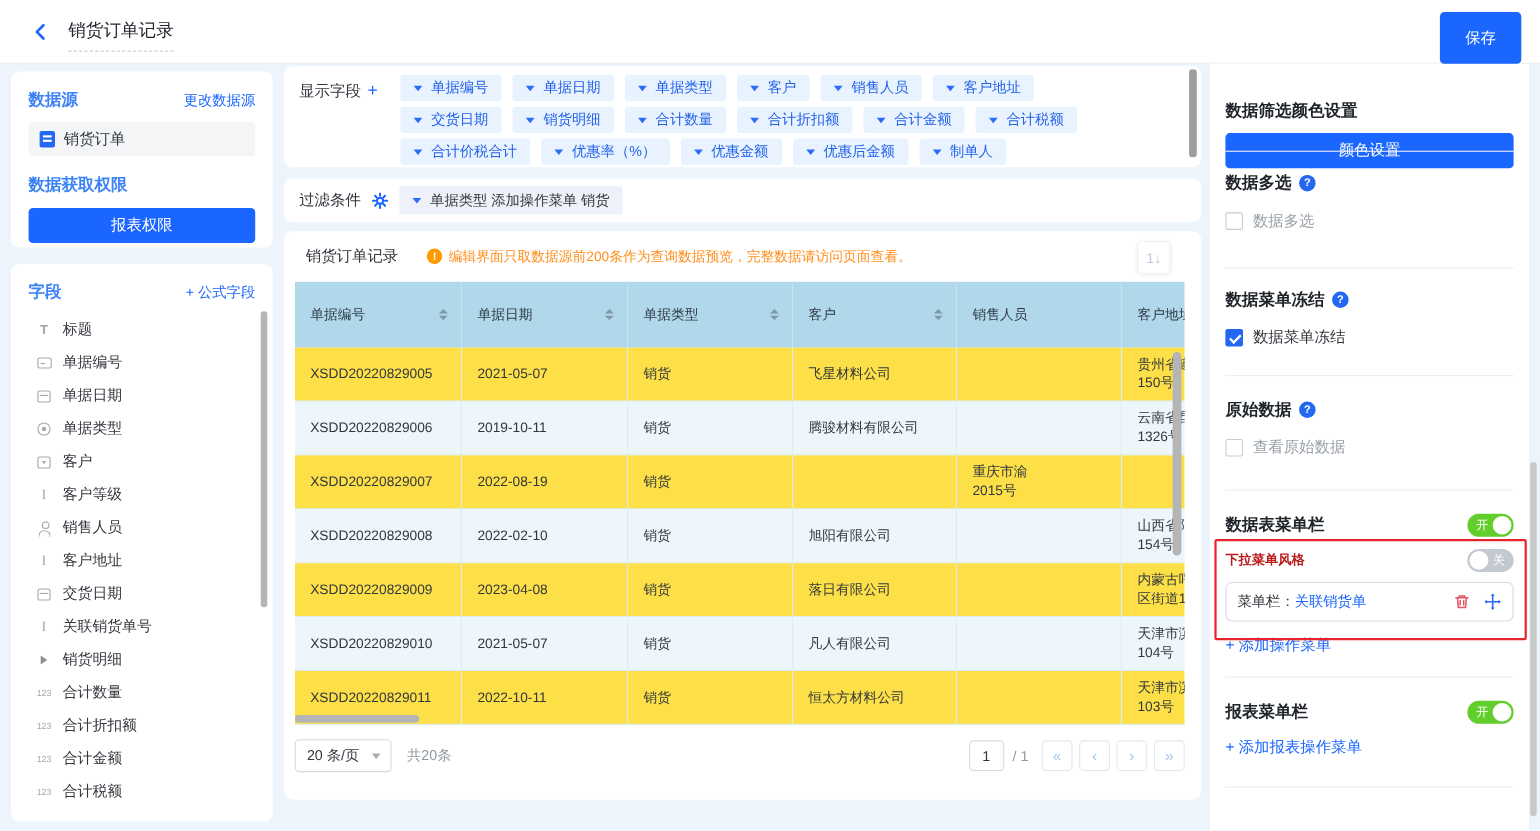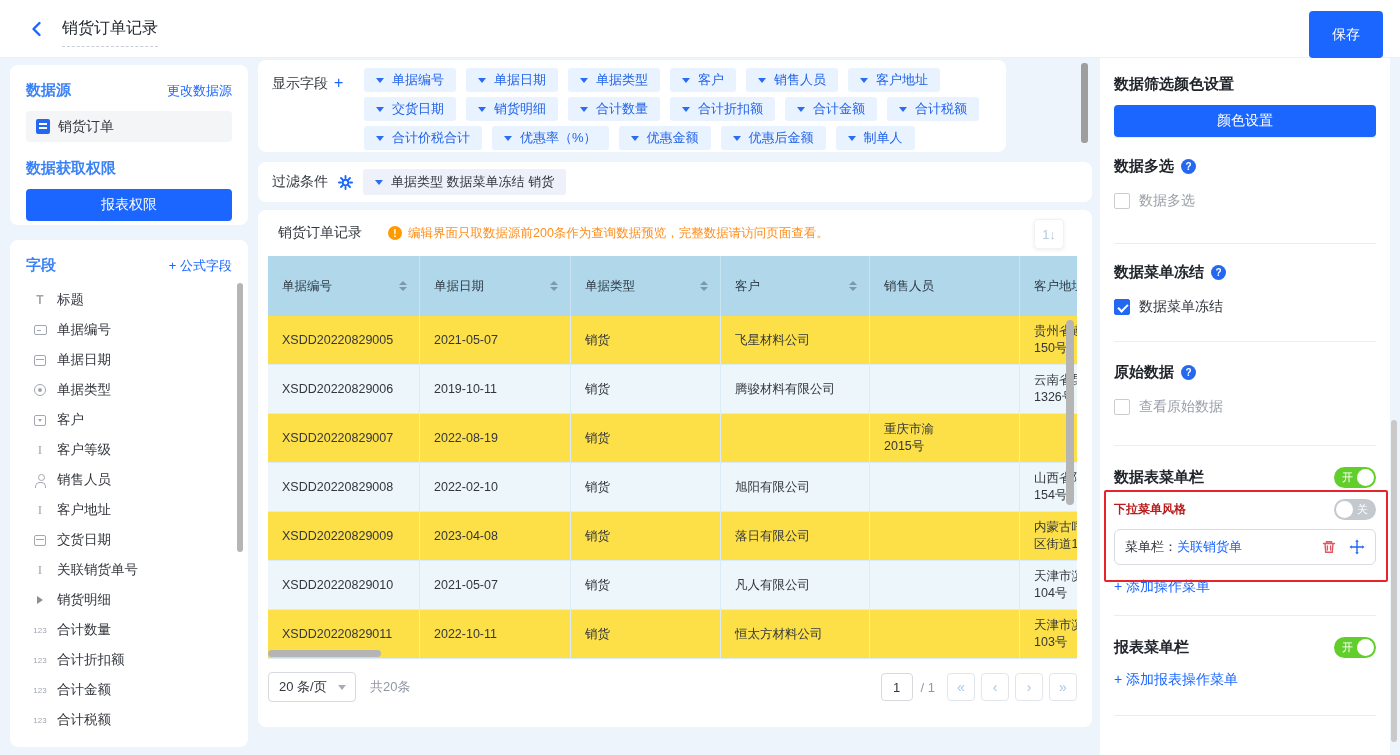--- a/index.html
+++ b/index.html
@@ -40,21 +40,21 @@
   .date-icon::before{content:"";width:10px;height:9px;border:1.2px solid #a2a7af;border-radius:2px;display:block;}
   .date-icon::after{content:"";position:absolute;left:4px;top:7px;right:4px;height:1.2px;background:#a2a7af;}
   .radio-icon::before{content:"";width:10px;height:10px;border:1.2px solid #a2a7af;border-radius:50%;display:block;}
   .radio-icon::after{content:"";position:absolute;width:4px;height:4px;border-radius:50%;background:#a2a7af;left:6px;top:6px;}
   .select-icon::before{content:"";width:10px;height:9px;border:1.2px solid #a2a7af;border-radius:2px;display:block;}
   .select-icon::after{content:"";position:absolute;left:5.5px;top:7px;border-left:2.5px solid transparent;border-right:2.5px solid transparent;border-top:3px solid #a2a7af;}
   .person-icon::before{content:"";position:absolute;left:5.5px;top:1.5px;width:5px;height:5px;border:1.2px solid #a2a7af;border-radius:50%;}
   .person-icon::after{content:"";position:absolute;left:3px;top:9.5px;width:9px;height:5px;border:1.2px solid #a2a7af;border-bottom:none;border-radius:5px 5px 0 0;}
 
   
-  .card-display{left:258px;top:60px;width:748px;height:92px;padding:8px 14px;display:flex;overflow:hidden;}
+  .card-display{left:258px;top:60px;width:834px;height:92px;padding:8px 14px;display:flex;overflow:hidden;}
   .df-label{font-size:14px;color:#33373d;margin-top:6px;width:92px;flex:none;}
   .plus{color:#1b66ff;font-size:16px;margin-left:6px;cursor:pointer;}
   .tags{display:flex;flex-wrap:wrap;gap:5px 10px;width:660px;align-content:flex-start;}
   .tag{display:inline-flex;align-items:center;gap:8px;height:24px;background:#e9f2ff;border-radius:3px;padding:0 12px;font-size:13px;color:#2263e8;cursor:pointer;white-space:nowrap;}
   .caret-down{width:0;height:0;border-left:4px solid transparent;border-right:4px solid transparent;border-top:5px solid #2a6cf2;}
   .card-filter{left:258px;top:162px;width:834px;height:40px;padding:0 14px;display:flex;align-items:center;gap:10px;}
   .filter-label{font-size:14px;color:#33373d;}
   .gear{display:flex;align-items:center;cursor:pointer;}
   .filter-tag{display:inline-flex;align-items:center;gap:8px;height:26px;background:#eef1f9;border-radius:3px;padding:0 12px;font-size:13px;color:#33373d;cursor:pointer;}
 
@@ -333,21 +333,21 @@
     <span class="gear">
       <svg width="15" height="15" viewBox="0 0 16 16">
           <g stroke="#1b66ff" stroke-width="2" fill="none" stroke-linecap="round">
             <circle cx="8" cy="8" r="3"></circle>
             <path d="M8 1v2.2M8 12.8V15M1 8h2.2M12.8 8H15M3.2 3.2l1.6 1.6M11.2 11.2l1.6 1.6M12.8 3.2l-1.6 1.6M4.8 11.2l-1.6 1.6"></path>
           </g>
         </svg>
     </span>
     <span class="filter-tag">
       <i class="caret-down"></i>
-      <span>单据类型 数据菜单冻结 销货</span>
+      <span>单据类型 添加操作菜单 销货</span>
     </span>
   </div>
 
   <div class="card card-table">
     <div class="tt-row">
       <span class="tt">销货订单记录</span>
       <span class="warn">
         <i class="warn-ico">!</i>
         <span>编辑界面只取数据源前200条作为查询数据预览，完整数据请访问页面查看。</span>
       </span>
@@ -498,21 +498,21 @@
         <button class="pg-btn">«</button>
         <button class="pg-btn">‹</button>
         <button class="pg-btn">›</button>
         <button class="pg-btn">»</button>
       </div>
     </div>
   </div>
 
   <div class="rpanel">
 
-    <div class="rsec" style="top:18px">
+    <div class="rsec" style="top:34px">
       <div class="rtitle">数据筛选颜色设置</div>
       <button class="btn block-btn">颜色设置</button>
     </div>
     <div class="rdiv" style="top:80px"></div>
 
     <div class="rsec" style="top:100px">
       <div class="rtitle-row">
         <span class="rtitle">数据多选</span>
         <i class="help">?</i>
       </div>

